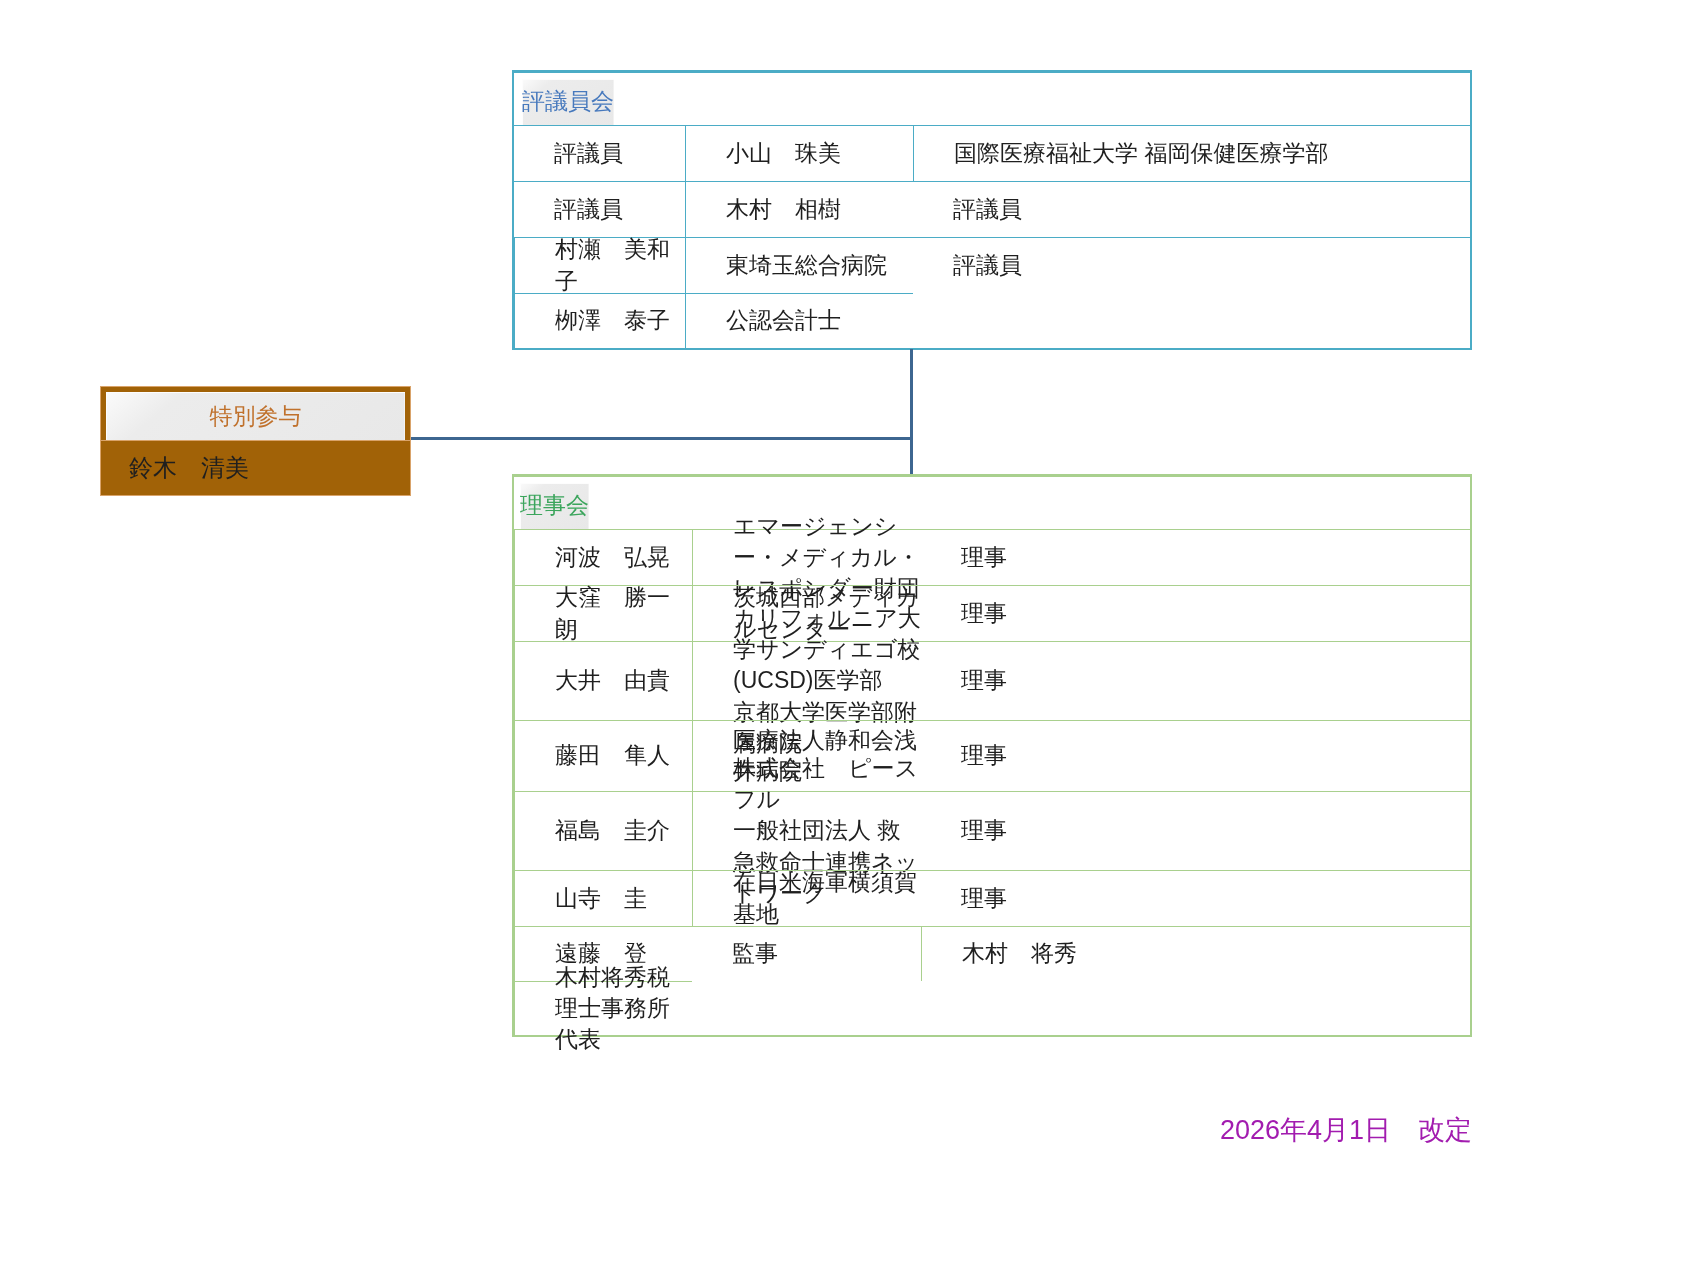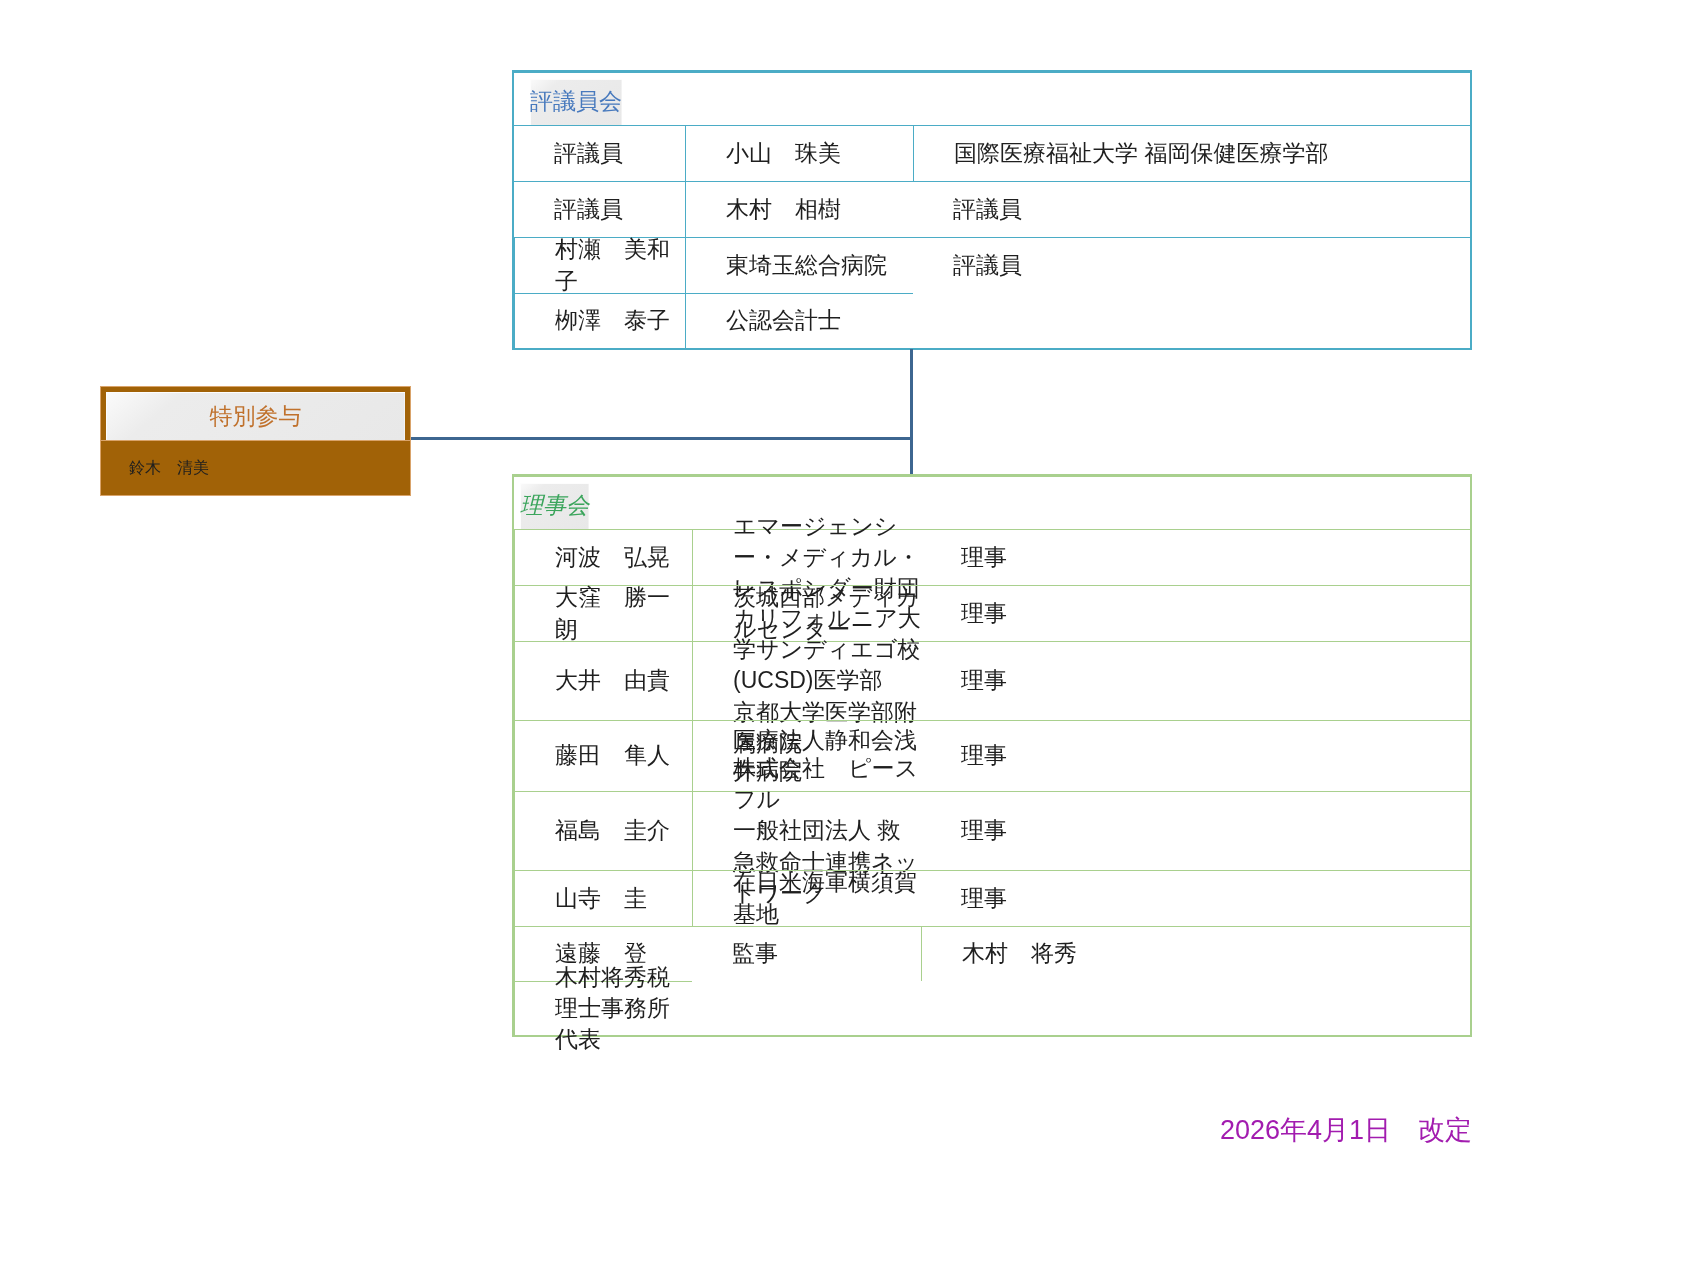--- a/index.html
+++ b/index.html
@@ -58,42 +58,42 @@
   
   .board.directors{
     left:512px;top:474px;width:960px;
     border:2px solid var(--green);
     grid-template-columns:178px 229px 1fr;
     grid-template-rows:53px 56px 56px 79px 71px 79px 56px 55px 54px;
   }
   .board.directors .cell{border-top:1px solid var(--green);}
   .board.directors .cell.c2,
   .board.directors .cell.c3{border-left:1px solid var(--green);}
-  .board.directors .title-fill span{color:var(--green-title);font-style:italic;}
+  .board.directors .title-fill span{color:var(--green-title);}
 
   
   .advisor-box{
     position:absolute;
     left:100px;top:386px;width:311px;height:110px;
     box-sizing:border-box;
     border:1px solid var(--orange);
     background:#a16207;
   }
   .advisor-box .title-cell{
     box-sizing:border-box;
     height:54px;
     padding:5px 5px 0 5px;
     border-bottom:1px solid var(--orange);
   }
   .advisor-box .title-fill span{color:var(--orange-title);}
   .advisor-name{
     display:flex;align-items:center;
     height:54px;
     padding-left:28px;
-    font-size:16px;
+    font-size:24px;
   }
 
   
   .connector{position:absolute;background:var(--line);}
   .connector.h{left:411px;top:437px;width:502px;height:3px;}
   .connector.v{left:910px;top:349px;width:3px;height:125px;}
 
   
   .revision-date{
     position:absolute;
@@ -102,21 +102,21 @@
     font-size:27px;
     color:#a21caf;
   }
 </style>
 </head>
 <body>
 
 <div class="canvas" style="--teal: #4BACC6; --teal-title: #4779BD; --green: #A9D08E; --green-title: #3BA55C; --orange: #D9A36A; --orange-title: #C0712C; --line: #3D6690;">
 
   <div class="board councilors">
-    <div class="cell title-cell" style="padding-left:16px;align-items:center;">
+    <div class="cell title-cell" style="padding-left:8px;align-items:center;">
       <div class="title-fill">
         <span>評議員会</span>
       </div>
     </div>
 
     <div class="cell c1">評議員</div>
     <div class="cell c2">小山　珠美</div>
     <div class="cell c3">国際医療福祉大学 福岡保健医療学部</div>
 
     <div class="cell c1">評議員</div>

